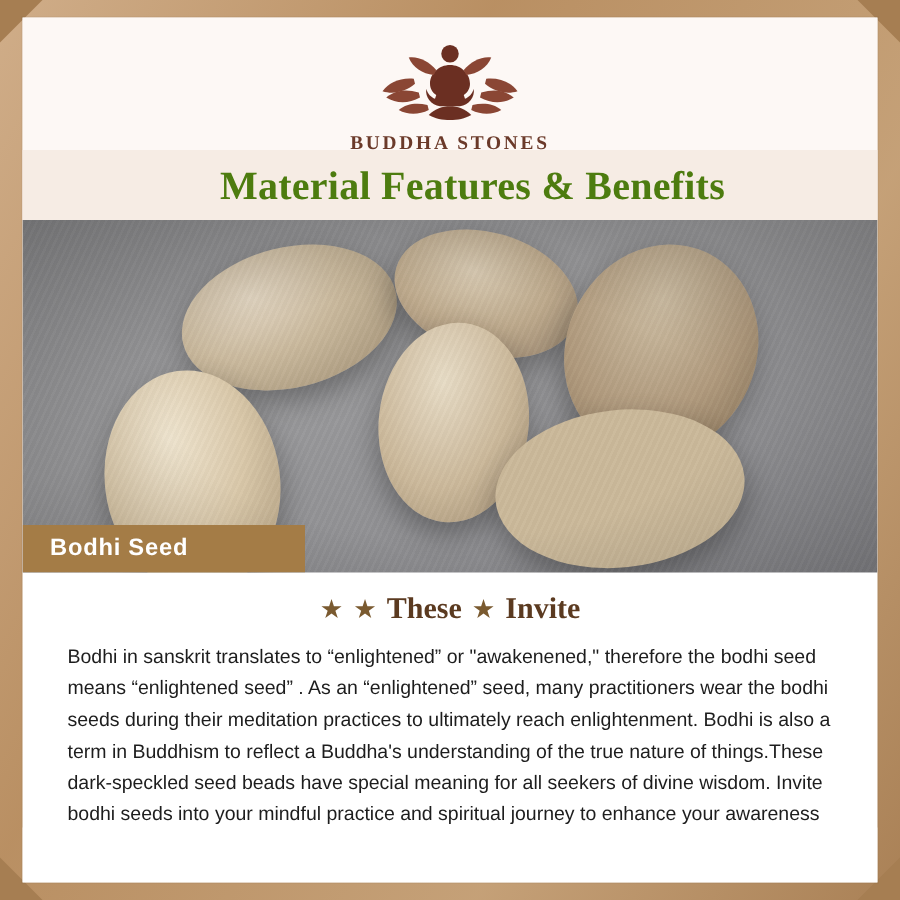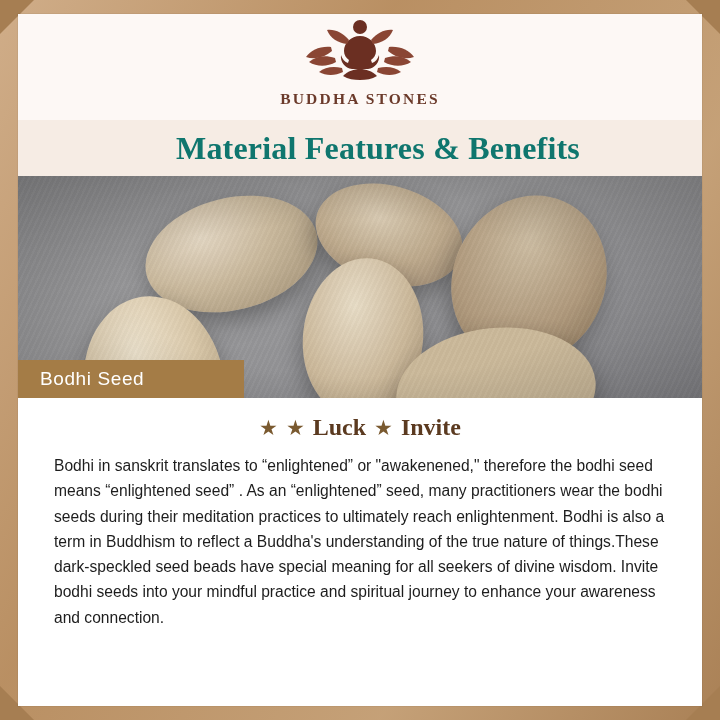--- a/index.html
+++ b/index.html
@@ -56,20 +56,21 @@
   .corner.br { right:0; bottom:0; border-right: 34px solid #a67e52; border-top: 34px solid transparent; }
 
   
   .header {
     position: relative;
     height: 162px;
     background: #fdf8f5;
     text-align: center;
   }
   .logo-wrap {
+    padding-top: 16px;
   }
   .logo-mark {
     display: block;
     margin: 0 auto;
   }
   .brand {
     margin-top: 2px;
     font-size: 15.5px;
     letter-spacing: 2.2px;
     color: #6b3a2a;
@@ -86,32 +87,33 @@
     height: 56px;
     background: #f6ece4;
     display: flex;
     align-items: center;
     justify-content: center;
   }
   .title-band .title {
     font-family: "Liberation Serif", serif;
     font-weight: 700;
     font-size: 32px;
-    color: #0f766e;
+    color: #4d7c0f;
     letter-spacing: 0.2px;
     margin-left: 36px;
   }
 
   
   .photo {
     position: relative;
     width: 100%;
-    height: 222px;
+    height: 282px;
     background: linear-gradient(160deg, #8e8e90 0%, #9a9a9c 40%, #86868a 100%);
     overflow: hidden;
+    font-weight: bold;
   }
   .seed {
     position: absolute;
     border-radius: 50%;
     box-shadow: 0 10px 22px rgba(0,0,0,0.30);
   }
   .s1 {
     left: 126px; top: 22px; width: 175px; height: 112px;
     transform: rotate(-14deg);
     background: radial-gradient(ellipse at 35% 30%, #e2d6c2 0%, #c9b89c 45%, #a08f74 100%);
@@ -262,21 +264,21 @@
       <div class="seed s5"></div>
       <div class="seed s6"></div>
       <div class="grain"></div>
       <div class="photo-shadow"></div>
       <div class="caption">Bodhi  Seed</div>
     </div>
 
     <div class="benefits">
       <span class="star">★</span>
       <span class="star">★</span>
-      <span class="word">Luck</span>
+      <span class="word">These</span>
       <span class="star">★</span>
       <span class="word">Invite</span>
     </div>
 
     <div class="copy">Bodhi in sanskrit translates to “enlightened” or "awakenened," therefore the bodhi seed means “enlightened seed” . As an “enlightened” seed, many practitioners wear the bodhi seeds during their meditation practices to ultimately reach enlightenment. Bodhi is also a term in Buddhism to reflect a Buddha's understanding of the true nature of things.These dark-speckled seed beads have special meaning for all seekers of divine wisdom. Invite bodhi seeds into your mindful practice and spiritual journey to enhance your awareness and connection.</div>
 
     <div class="bottom-fill"></div>
   </div>
 </div>
 

